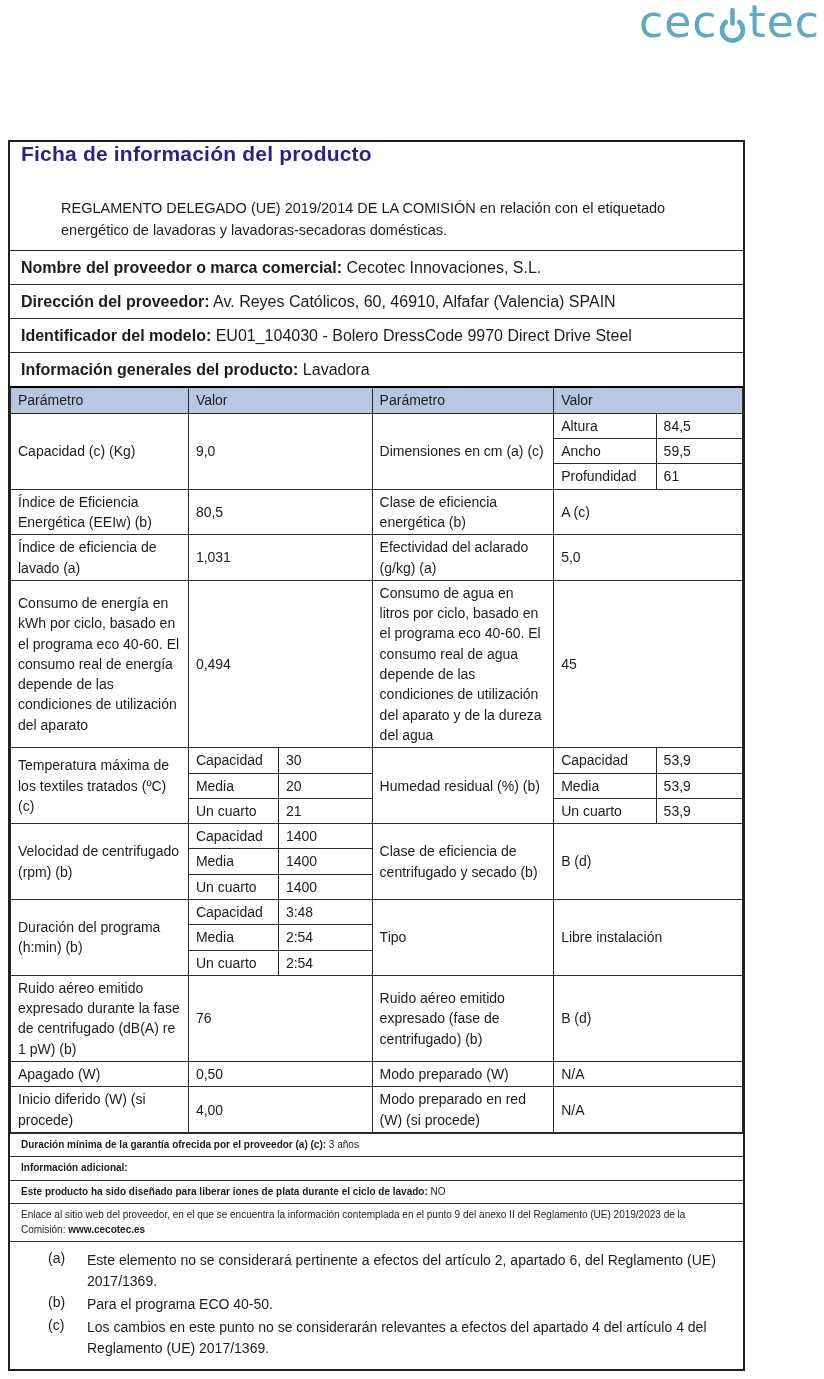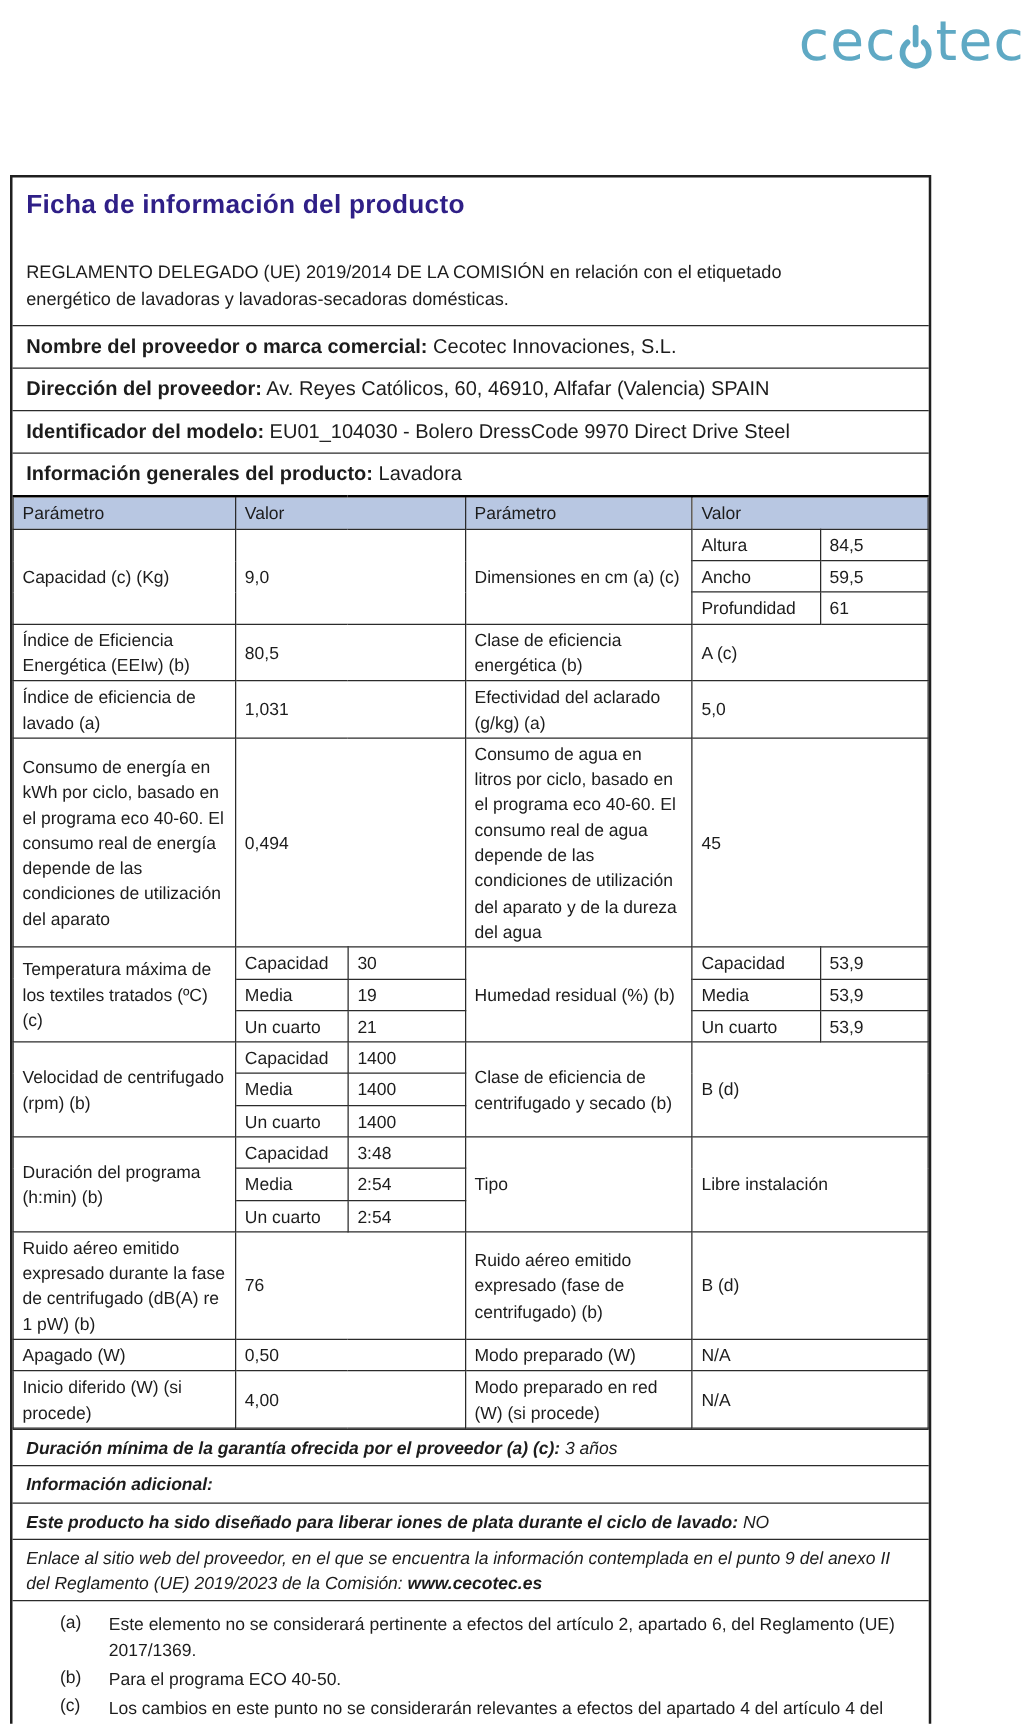--- a/index.html
+++ b/index.html
@@ -8,21 +8,21 @@
     position: relative;
     background: #ffffff;
     font-family: "Liberation Sans", sans-serif;
     color: #1c1c1c;
     overflow: hidden;
   }
 
   
   .logo {
     position: absolute;
-    top: 12px;
+    top: 0px;
     right: 4px;
     display: flex;
     align-items: flex-end;
     color: #5fa9c4;
     font-size: 44px;
     line-height: 1;
     letter-spacing: 1px;
     font-family: "DejaVu Sans", sans-serif;
   }
   .logo .pwr { margin: 0 2px; display: block; }
@@ -30,32 +30,33 @@
   
   .sheet {
     position: absolute;
     left: 8px;
     top: 140px;
     width: 737px;
     border: 2px solid #1f1f1f;
     background: #fff;
   }
 
-  .title-cell { padding: 10px 11px 8px; }
+  .title-cell { padding: 0 11px 8px; }
   .title-cell h1 {
     font-size: 21px;
     font-weight: bold;
     color: #2f1f87;
     letter-spacing: 0.2px;
   }
   .regulation {
     margin-top: 32px;
     font-size: 14.5px;
     line-height: 1.5;
     padding-right: 40px;
+    margin-left: 40px;
   }
 
   .info-row {
     border-top: 1px solid #2b2b2b;
     padding: 5px 11px;
     font-size: 16px;
     line-height: 1.45;
   }
   .b { font-weight: bold; }
 
@@ -80,23 +81,22 @@
     height: 26px;
     font-weight: normal;
   }
   tr.sub td { height: 24px; }
   td.tall { padding-top: 4px; padding-bottom: 4px; }
 
   
   .full {
     border-top: 1px solid #2b2b2b;
     padding: 4px 11px;
-    font-size: 14px;
+    font-size: 10px;
     line-height: 1.45;
-    font-style: italic;
   }
   .full.link-row { padding-right: 30px; }
 
   
   .footnotes {
     border-top: 1px solid #2b2b2b;
     padding: 6px 12px 8px 38px;
     font-size: 14px;
   }
   .fn { display: flex; margin: 2px 0; }
@@ -200,21 +200,21 @@
     <tr class="sub">
       <td rowspan="3">Temperatura máxima de los textiles tratados (ºC) (c)</td>
       <td>Capacidad</td>
       <td>30</td>
       <td rowspan="3">Humedad residual (%) (b)</td>
       <td>Capacidad</td>
       <td>53,9</td>
     </tr>
     <tr class="sub">
       <td>Media</td>
-      <td>19</td>
+      <td>20</td>
       <td>Media</td>
       <td>53,9</td>
     </tr>
     <tr class="sub">
       <td>Un cuarto</td>
       <td>21</td>
       <td>Un cuarto</td>
       <td>53,9</td>
     </tr>
 

